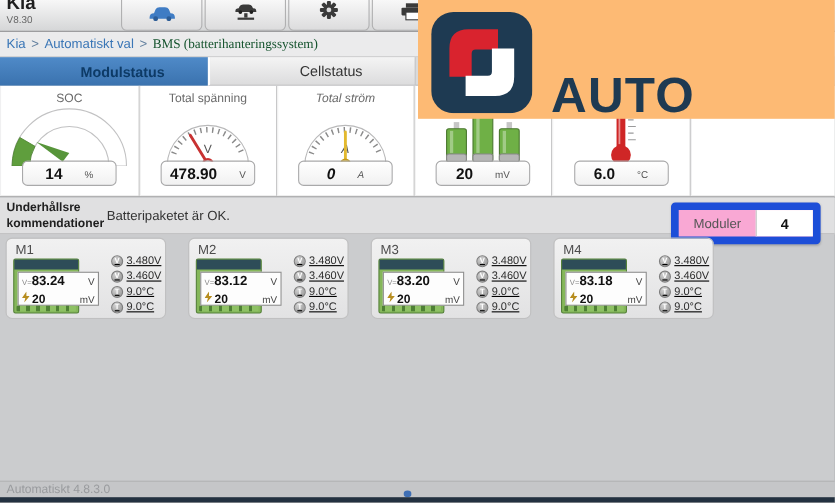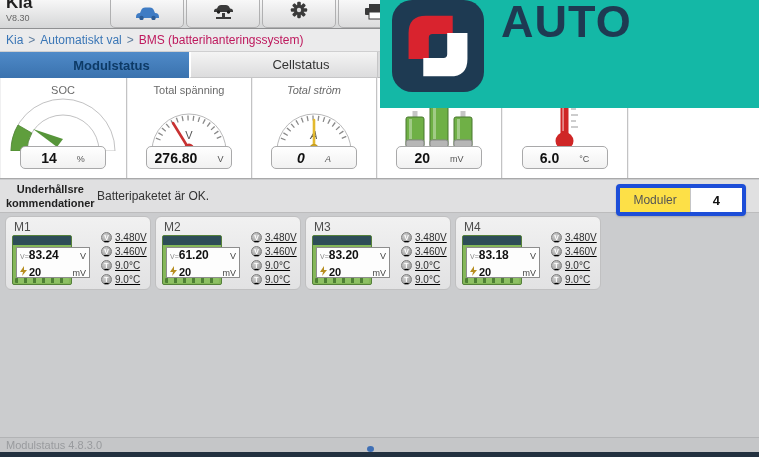--- a/index.html
+++ b/index.html
@@ -15,21 +15,21 @@
   .tool-btn{width:74px;height:34px;background:linear-gradient(#fdfdfd,#dcdcdd);
             border:1px solid #b0b0b1;border-radius:5px;display:flex;align-items:flex-end;
             justify-content:center;padding-bottom:3px;box-sizing:border-box;}
 
   
   .breadcrumb{position:absolute;top:29px;left:0;width:759px;height:23px;background:#ebebec;
               border-bottom:1px solid #cfcfd0;font-size:12px;display:flex;align-items:center;
               padding-left:6px;gap:5px;box-sizing:border-box;}
   .crumb-link{color:#3a76b6;}
   .crumb-sep{color:#5f7d9d;}
-  .crumb-current{color:#be185d;}
+  .crumb-current{color:#14532d;font-family:Liberation Serif, serif;}
 
   
   .tabbar{position:absolute;top:52px;left:0;width:759px;height:26px;background:#d9dadb;
           display:flex;border-bottom:1px solid #b8b8b9;box-sizing:border-box;}
   .tab{width:189px;height:26px;display:flex;align-items:center;justify-content:center;
        font-size:13px;box-sizing:border-box;padding-left:34px;}
   .tab.active{background:linear-gradient(#4f8ac8,#3a72ae);color:#0d3a66;font-weight:bold;}
   .tab.inactive{background:linear-gradient(#f4f4f4,#dcdcdd);color:#333;
                 border:1px solid #c6c6c7;border-top:none;border-left:2px solid #fff;}
 
@@ -44,33 +44,33 @@
   .gviz{position:absolute;top:17px;left:0;right:0;display:flex;justify-content:center;}
   .value-pill{position:absolute;bottom:9px;left:50%;transform:translateX(-50%);
               width:84px;height:21px;background:linear-gradient(#ffffff,#f1f1f1);
               border:1px solid #a9a9aa;border-radius:5px;display:flex;align-items:center;
               justify-content:center;gap:20px;}
   .value-pill .val{font-size:14px;font-weight:bold;color:#111;}
   .value-pill .unit{font-size:9px;color:#555;margin-top:3px;}
 
   
   .reco{position:absolute;top:180px;left:0;width:759px;height:33px;background:#e0e0e1;
-        border-bottom:1px solid #bcbcbd;box-sizing:border-box;text-align:center;}
+        border-bottom:1px solid #bcbcbd;box-sizing:border-box;}
   .reco-label{position:absolute;left:6px;top:3px;font-size:11px;font-weight:bold;
               color:#1f1f1f;line-height:1.25;}
   .reco-msg{position:absolute;left:97px;top:9px;font-size:12px;color:#333;}
   .mod-counter{position:absolute;right:13px;top:4px;height:24px;display:flex;
-               border:4px solid #1d4ed8;border-radius:4px;overflow:hidden;
-               background:#fde047;box-shadow:0 1px 2px rgba(0,0,0,.18);}
+               border:7px solid #1d4ed8;border-radius:4px;overflow:hidden;
+               background:#f9a8d4;box-shadow:0 1px 2px rgba(0,0,0,.18);}
   .mod-counter .lbl{padding:0 13px;font-size:12px;color:#555;display:flex;align-items:center;}
   .mod-counter .cnt{background:#fff;border-left:1px solid #c5c5c6;padding:0 22px;
                     font-size:13px;font-weight:bold;color:#111;display:flex;align-items:center;}
 
   
-  .cards{position:absolute;top:216px;left:5px;display:flex;gap:4px;}
+  .cards{position:absolute;top:216px;left:5px;display:flex;gap:20px;}
   .card{position:relative;width:144px;height:72px;background:linear-gradient(#f1f1f1,#e2e2e3);
         border:1px solid #c0c0c1;border-radius:6px;}
   .card-title{position:absolute;left:8px;top:3px;font-size:12px;color:#4c4c4c;}
   .battery{position:absolute;left:6px;top:18px;width:60px;height:50px;background:#85b75a;
            border:1px solid #55813a;border-radius:2px;box-sizing:border-box;}
   .battery .btop{position:absolute;top:0;left:0;right:0;height:9px;background:#2e4d58;}
   .battery .bdots{position:absolute;left:2px;right:2px;bottom:1px;height:5px;border-radius:1px;
            background:repeating-linear-gradient(90deg,#4e8034 0 3px,#8ec164 3px 9px);}
   .bpanel{position:absolute;left:3px;top:11px;width:74px;height:31px;background:#fdfdfd;
           border:1px solid #8d8d8d;box-sizing:border-box;}
@@ -89,22 +89,22 @@
 
   
   .footer{position:absolute;top:437px;left:0;width:759px;height:15px;background:#c5c6c8;
           border-top:1px solid #b2b3b5;box-sizing:border-box;}
   .footer-text{position:absolute;left:6px;top:1px;font-size:11px;color:#999b9e;}
   .home-dot{position:absolute;left:367px;top:446px;width:7px;height:6px;border-radius:50%;
             background:#3f6fb5;}
   .bottom-strip{position:absolute;bottom:0;left:0;width:759px;height:5px;background:#233140;}
 
   
-  .logo{position:absolute;top:0;left:380px;width:379px;height:108px;background:#14b8a6;
-        z-index:10;display:flex;align-items:flex-start;}
+  .logo{position:absolute;top:0;left:380px;width:379px;height:108px;background:#fdba74;
+        z-index:10;display:flex;align-items:flex-end;}
   .logo-mark{margin-left:12px;flex:0 0 auto;}
   .logo-text{margin-left:17px;color:#1e3a52;font-weight:800;font-size:45px;line-height:0.96;
              letter-spacing:1px;}
 </style>
 </head>
 <body>
 
 <div class="screen">
 
   <header class="topbar">
@@ -192,21 +192,21 @@
       <div class="gviz">
         <svg width="90" height="60" viewBox="0 0 90 60">
           <path d="M8,56 A37,37 0 0 1 82,56 Z" fill="#ffffff" stroke="#b9b9ba" stroke-width="1"></path>
           <path d="M14,44.7 A33,33 0 0 1 76,44.7" fill="none" stroke="#8a8a8a" stroke-width="5" stroke-dasharray="1.3 4.2"></path>
           <text x="45" y="44" font-size="11" fill="#555" text-anchor="middle">V</text>
           <line x1="45" y1="54" x2="29" y2="28" stroke="#c83232" stroke-width="2.6" stroke-linecap="round"></line>
           <circle cx="45" cy="54" r="4.2" fill="#fff" stroke="#c83232" stroke-width="2.4"></circle>
         </svg>
       </div>
       <div class="value-pill">
-        <span class="val">276.80</span>
+        <span class="val">478.90</span>
         <span class="unit">V</span>
       </div>
     </div>
 
     <div class="gpanel gp3">
       <div class="gtitle">Total ström</div>
       <div class="gviz">
         <svg width="90" height="60" viewBox="0 0 90 60">
           <path d="M8,56 A37,37 0 0 1 82,56 Z" fill="#ffffff" stroke="#b9b9ba" stroke-width="1"></path>
           <path d="M14,44.7 A33,33 0 0 1 76,44.7" fill="none" stroke="#8a8a8a" stroke-width="5" stroke-dasharray="1.3 4.2"></path>
@@ -322,21 +322,21 @@
       </div>
     </div>
 
     <div class="card">
       <div class="card-title">M2</div>
       <div class="battery">
         <div class="btop"></div>
         <div class="bpanel">
           <div class="prow">
             <span class="vprefix">V=</span>
-            <span class="vval">61.20</span>
+            <span class="vval">83.12</span>
             <span class="runit">V</span>
           </div>
           <div class="prow">
             <span>
               <svg width="7" height="10" viewBox="0 0 7 10">
                   <polygon points="4,0 0,6 3,6 2,10 7,4 4,4" fill="#b78d1f"></polygon>
                 </svg>
             </span>
             <span class="bval">20</span>
             <span class="runit">mV</span>
@@ -443,21 +443,21 @@
         </div>
         <div class="stat">
           <span class="ico">T</span>
           <span class="txt">9.0°C</span>
         </div>
       </div>
     </div>
   </div>
 
   <div class="footer">
-    <span class="footer-text">Modulstatus 4.8.3.0</span>
+    <span class="footer-text">Automatiskt 4.8.3.0</span>
   </div>
   <div class="home-dot"></div>
   <div class="bottom-strip"></div>
 
   <div class="logo">
     <div class="logo-mark">
       <svg width="92" height="92" viewBox="0 0 100 100">
         <rect x="0" y="0" width="100" height="100" rx="22" fill="#1e3a52"></rect>
         <path d="M18,64 L18,36 Q18,17 37,17 L66,17 L66,37 L44,37 Q40,37 40,41 L40,64 Z" fill="#d9232e"></path>
         <path d="M82,36 L82,64 Q82,83 63,83 L34,83 L34,63 L56,63 Q60,63 60,59 L60,36 Z" fill="#ffffff"></path>

